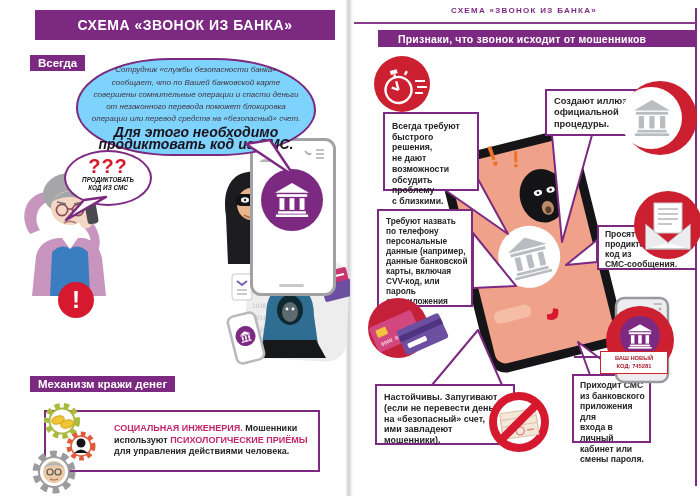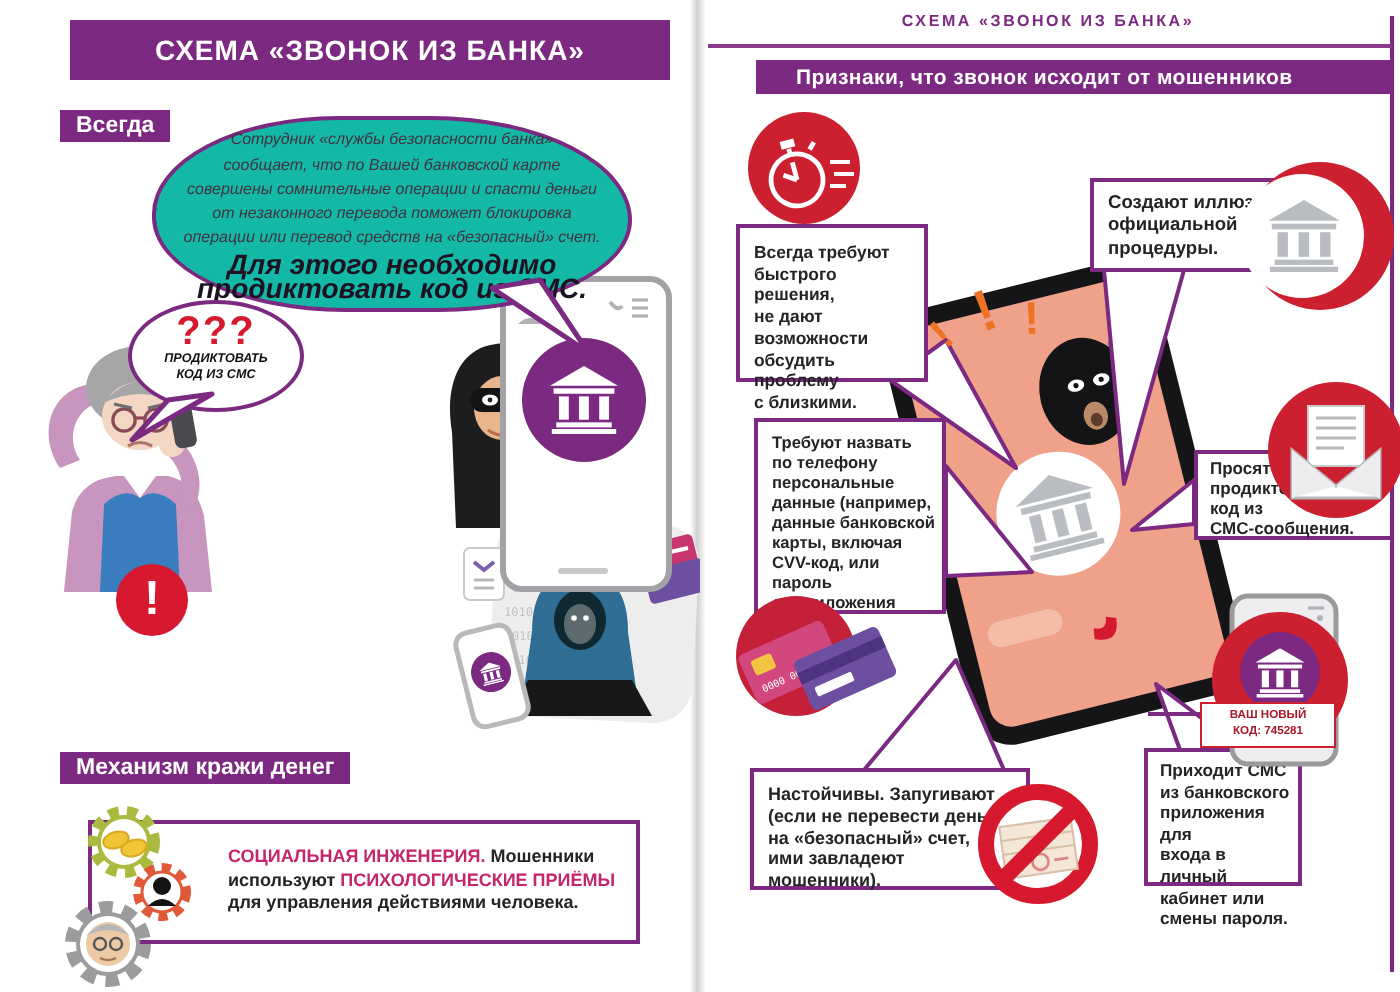--- a/index.html
+++ b/index.html
@@ -11,21 +11,21 @@
   
   .plabel{background:#7c2981;color:#fff;font-weight:bold;}
   .b{background:#fff;border:2px solid #7c2981;font-weight:bold;color:#242424;box-sizing:border-box;}
   
   #divider{left:345px;top:0;width:8px;height:496px;background:linear-gradient(90deg,rgba(0,0,0,0) 0%,rgba(0,0,0,.18) 45%,rgba(255,255,255,0) 100%);}
   #r-edge{left:695px;top:8px;width:2px;height:478px;background:#7c2981;}
   
   #pL-header{left:35px;top:10px;width:300px;height:30px;display:flex;align-items:center;justify-content:center;
              font-size:14px;letter-spacing:.5px;}
   #legend-label{left:30px;top:55px;font-size:11.5px;padding:2px 8px;}
-  #bubble{left:76px;top:58px;width:240px;height:98px;background:#14b8a6;border:2.5px solid #7c2981;
+  #bubble{left:76px;top:58px;width:240px;height:98px;background:#7dd3fc;border:2.5px solid #7c2981;
           border-radius:48% 52% 50% 50%/62% 66% 58% 60%;z-index:3;box-sizing:border-box;
           display:flex;flex-direction:column;justify-content:center;text-align:center;padding:4px 12px;}
   #bubble .t1{font-style:italic;font-size:8px;line-height:12.3px;color:#42333f;}
   #bubble .t2{font-style:italic;font-weight:bold;font-size:14px;line-height:12px;color:#1c1220;}
   #qbubble{left:64px;top:150px;width:88px;height:56px;background:#fff;border:2.5px solid #7c2981;border-radius:50%;
            z-index:3;box-sizing:border-box;text-align:center;}
   #qbubble .q{color:#d6192e;font-weight:bold;font-size:20px;line-height:20px;margin-top:4px;letter-spacing:1px;}
   #qbubble .d{font-weight:bold;font-style:italic;font-size:6.3px;line-height:7.6px;color:#111;}
   #lady{left:10px;top:164px;width:118px;height:134px;z-index:1;}
   #scammerL{left:220px;top:170px;width:56px;height:96px;z-index:1;}
@@ -57,21 +57,21 @@
                    display:flex;align-items:center;justify-content:center;}
   #phoneC .patch{position:absolute;left:8px;top:152px;width:38px;height:13px;border-radius:7px;background:#f6bda6;}
   #maskC{position:absolute;left:60px;top:22px;width:52px;height:58px;}
   #handset{position:absolute;left:58px;top:162px;width:20px;height:20px;}
   #tailsR{left:350px;top:0;width:350px;height:496px;z-index:2;pointer-events:none;}
   #excl3{left:468px;top:140px;width:62px;height:54px;z-index:3;}
   #excl3 span{position:absolute;color:#ee7224;font-weight:bold;}
   #excl3 .e1{left:0;top:16px;font-size:21px;transform:rotate(-42deg);}
   #excl3 .e2{left:20px;top:0;font-size:29px;transform:rotate(-20deg);}
   #excl3 .e3{left:44px;top:6px;font-size:23px;transform:rotate(-2deg);}
-  #box-s0{left:368px;top:112px;width:96px;height:79px;font-size:8.7px;line-height:10.7px;padding:7px 3px 0 7px;z-index:3;}
+  #box-s0{left:383px;top:112px;width:96px;height:79px;font-size:8.7px;line-height:10.7px;padding:7px 3px 0 7px;z-index:3;}
   #box-s1{left:377px;top:209px;width:96px;height:98px;font-size:8.3px;line-height:10px;padding:5px 2px 0 7px;z-index:3;}
   #box-s2{left:375px;top:384px;width:140px;height:61px;font-size:9px;line-height:10.8px;padding:6px 3px 0 7px;z-index:3;}
   #box-s3{left:545px;top:89px;width:126px;height:47px;font-size:9.3px;line-height:11.3px;padding:5px 3px 0 7px;z-index:3;}
   #box-s4{left:597px;top:225px;width:100px;height:45px;font-size:8.5px;line-height:9.9px;padding:3px 3px 0 6px;z-index:3;}
   #box-s5{left:572px;top:374px;width:79px;height:69px;font-size:8.6px;line-height:10.6px;padding:4px 2px 0 6px;z-index:3;}
   #stopwatch{left:374px;top:56px;width:56px;height:56px;border-radius:50%;background:#cc2030;z-index:4;}
   #crescent{left:622px;top:80px;width:76px;height:76px;z-index:4;}
   #envelope{left:634px;top:191px;width:68px;height:68px;border-radius:50%;background:#cc2030;z-index:4;
             display:flex;align-items:center;justify-content:center;}
   #cards{left:366px;top:297px;width:84px;height:64px;z-index:4;}

